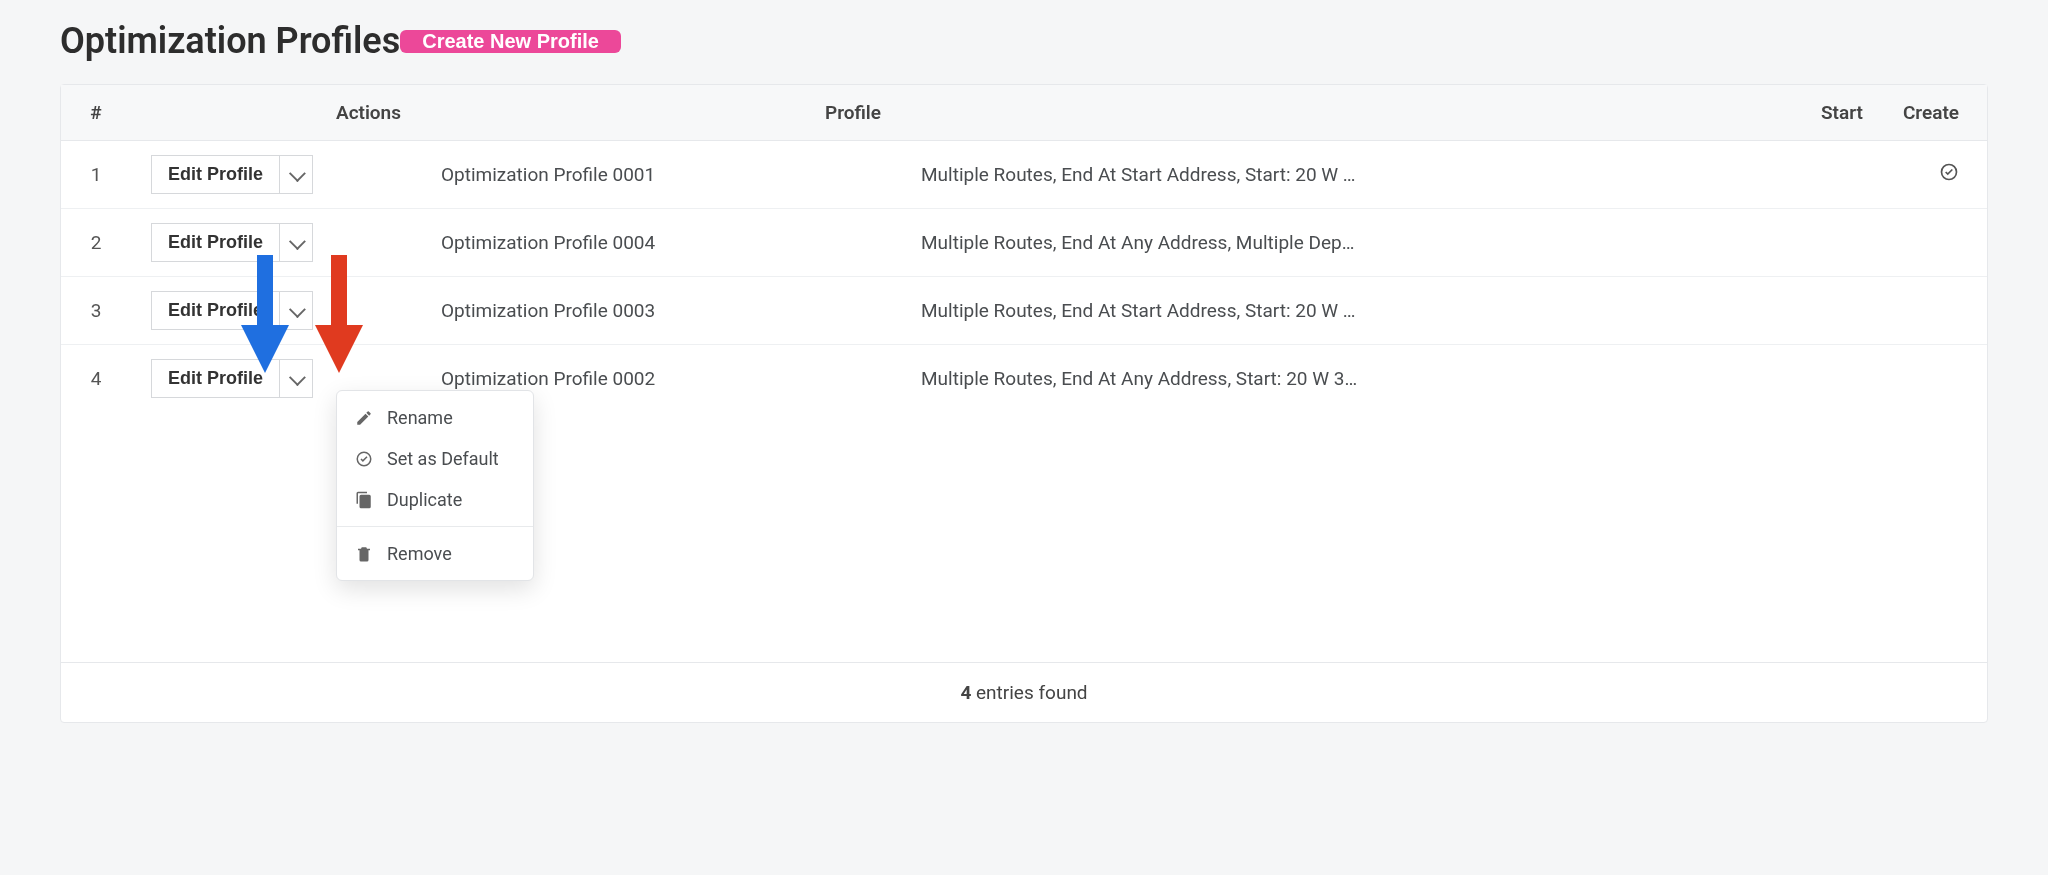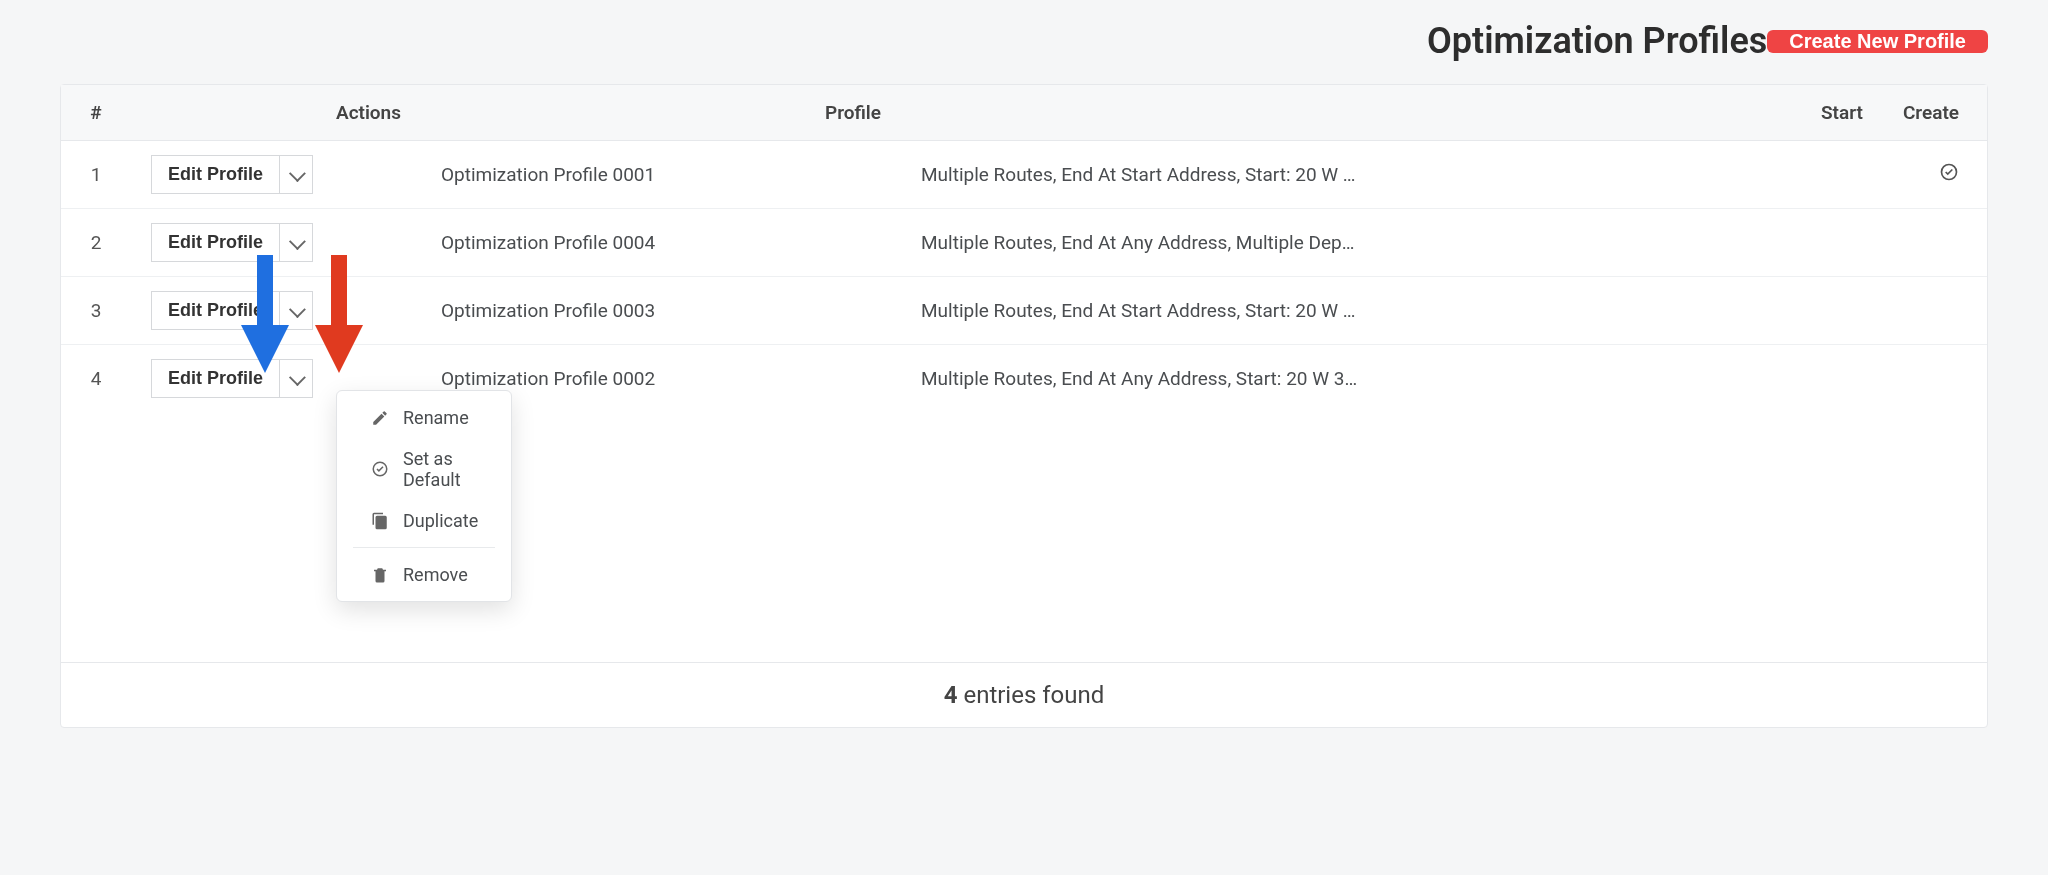--- a/index.html
+++ b/index.html
@@ -7,31 +7,31 @@
     font-family: -apple-system, BlinkMacSystemFont, "Segoe UI", Roboto, "Helvetica Neue", Arial, sans-serif;
     background: #f5f6f7;
     color: #333;
     font-size: 18px;
   }
   .page {
     padding: 20px 60px 40px 60px;
   }
   .header-row {
     display: flex;
-    justify-content: flex-end;
+    justify-content: flex-start;
     align-items: center;
     margin-bottom: 22px;
   }
   .page-title {
     font-size: 36px;
     font-weight: 600;
     color: #2d2d2d;
   }
   .btn-create {
-    background: #ef4444;
+    background: #ec4899;
     color: #fff;
     border: none;
     border-radius: 6px;
     padding: 0 22px;
     font-size: 20px;
     font-weight: 600;
     cursor: pointer;
   }
   .card {
     background: #fff;
@@ -104,35 +104,35 @@
   }
   .check-default {
     display:inline-block;
     width: 20px; height: 20px;
     color: #555;
   }
   .footer {
     border-top: 1px solid #e6e8eb;
     padding: 18px;
     text-align: center;
-    font-size: 24px;
+    font-size: 19px;
     color: #444;
     margin-top: 250px;
   }
   .footer strong { font-weight: 700; }
   .dropdown {
     position: absolute;
     left: 275px;
     top: 305px;
-    width: 176px;
+    width: 198px;
     background: #fff;
     border: 1px solid #e2e4e7;
     border-radius: 6px;
     box-shadow: 0 8px 24px rgba(0,0,0,0.12);
-    padding: 6px 16px;
+    padding: 6px 0;
     z-index: 20;
   }
   .dropdown-item {
     display: flex;
     align-items: center;
     gap: 14px;
     padding: 10px 18px;
     font-size: 18px;
     color: #4a4d50;
     cursor: pointer;

